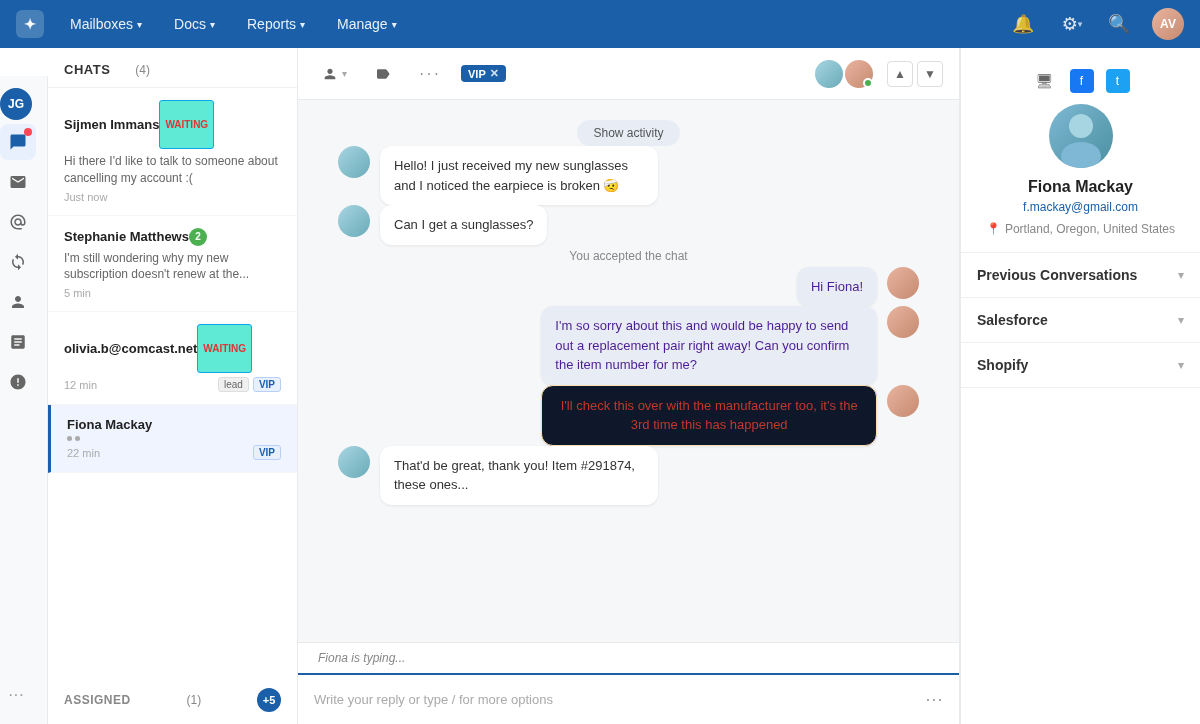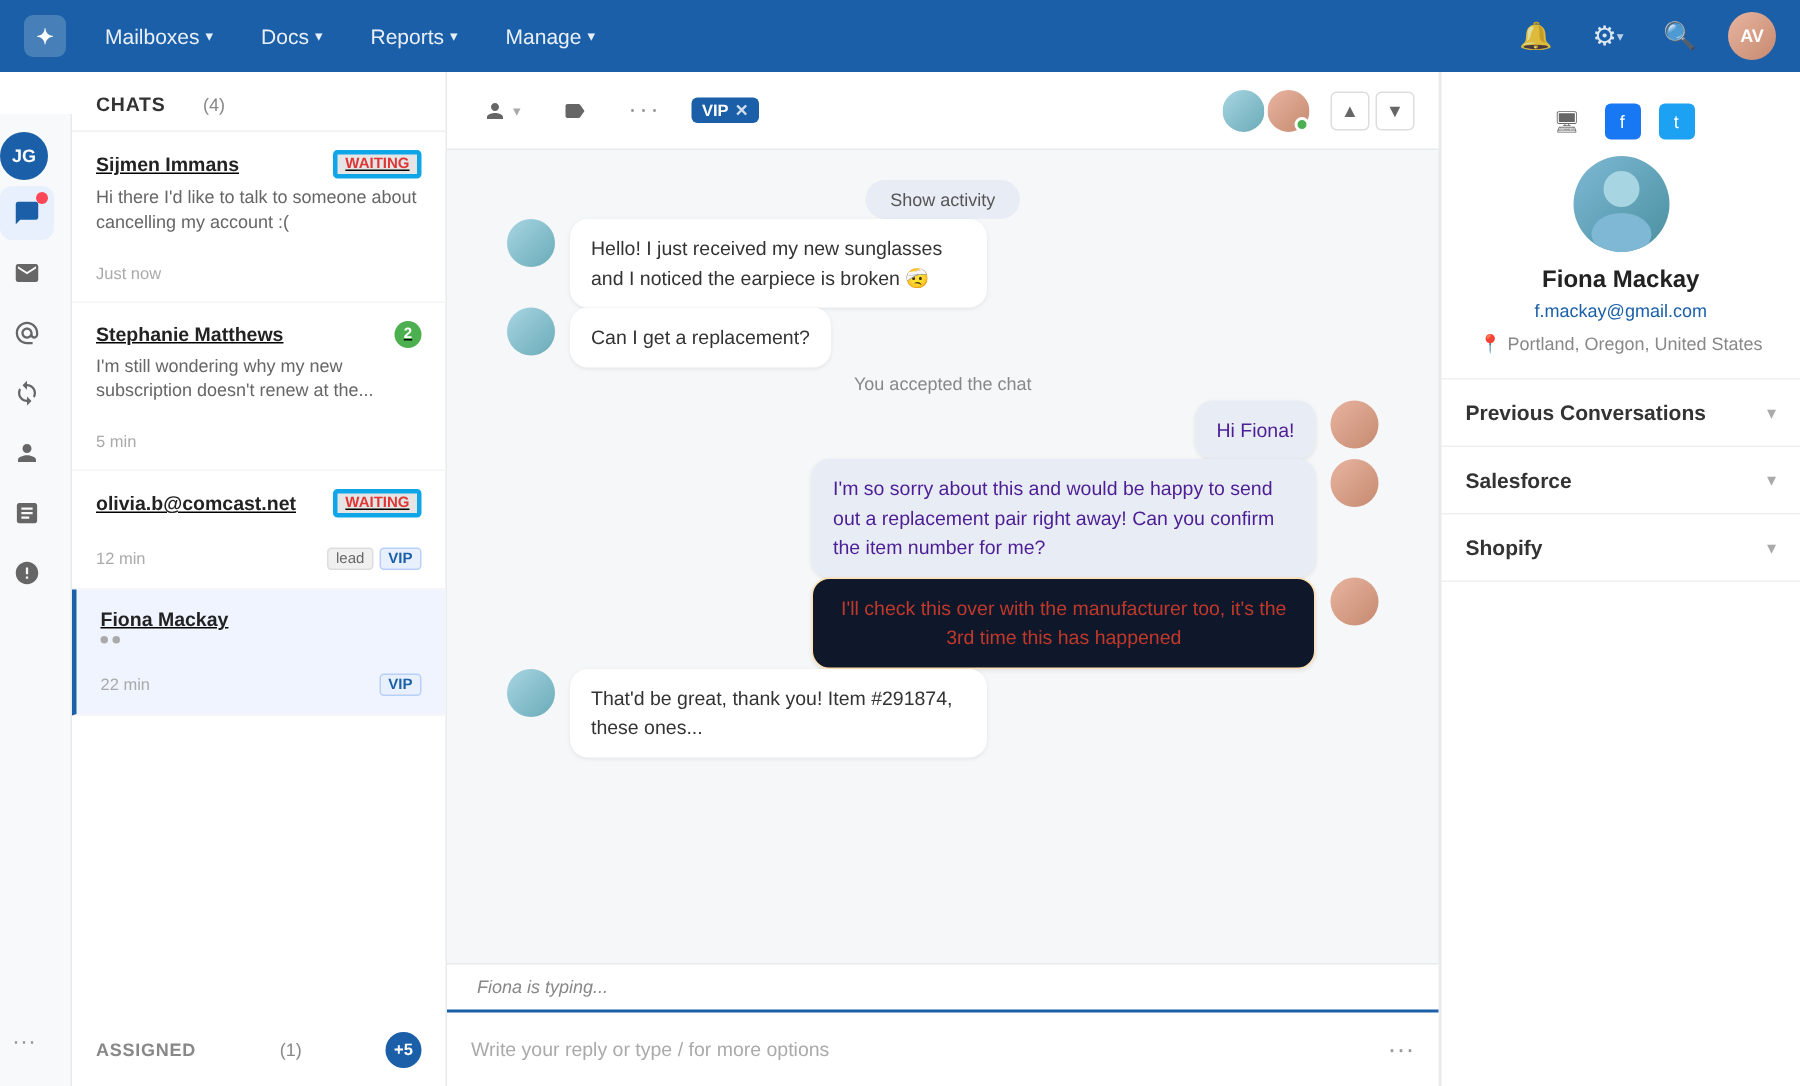--- a/index.html
+++ b/index.html
@@ -128,37 +128,35 @@
 
     .chat-item {
       padding: 12px 16px;
       border-bottom: 1px solid #f5f5f5;
       cursor: pointer;
       position: relative;
     }
     .chat-item.active { background: #eff4fe; border-left: 3px solid #1a5fa8; }
     .chat-item-header {
       display: flex;
-      justify-content: space-between;
       align-items: center;
       margin-bottom: 4px;
-      text-decoration: underline;
     }
     .chat-item-name {
       font-size: 13px;
       font-weight: 600;
       color: #222;
     }
     .badge-waiting {
-      background: #e5e5e5;
+      background: #5eead4;
       color: #e03535;
-      border: 3px solid #0ea5e9;
+      border: 1px solid #0ea5e9;
       font-size: 10px;
       font-weight: 600;
-      padding: 1px 5px;
+      padding: 18px 5px;
       border-radius: 3px;
     }
     .badge-unread {
       background: #4caf50;
       color: white;
       font-size: 10px;
       font-weight: 700;
       width: 18px; height: 18px;
       border-radius: 50%;
       display: flex; align-items: center; justify-content: center;
@@ -169,21 +167,21 @@
       line-height: 1.4;
       overflow: hidden;
       display: -webkit-box;
       -webkit-line-clamp: 2;
       -webkit-box-orient: vertical;
     }
     .chat-item-footer {
       display: flex;
       justify-content: space-between;
       align-items: center;
-      margin-top: 20px;
+      margin-top: 4px;
     }
     .chat-item-time {
       font-size: 11px;
       color: #aaa;
     }
     .chat-item-badges {
       display: flex;
       gap: 4px;
     }
     .badge-tag {
@@ -693,21 +691,21 @@
 
       <button class="show-activity-btn">Show activity</button>
 
       <div class="msg-incoming">
         <div class="avatar-circle-1"></div>
         <div class="msg-bubble">Hello! I just received my new sunglasses and I noticed the earpiece is broken 🤕</div>
       </div>
 
       <div class="msg-incoming">
         <div class="avatar-circle-1"></div>
-        <div class="msg-bubble">Can I get a replacement?</div>
+        <div class="msg-bubble">Can I get a sunglasses?</div>
       </div>
 
       <div class="accepted-banner">You accepted the chat</div>
 
       <div class="msg-outgoing">
         <div class="avatar-circle-agent"></div>
         <div class="msg-bubble-out">Hi Fiona!</div>
       </div>
 
       <div class="msg-outgoing">

